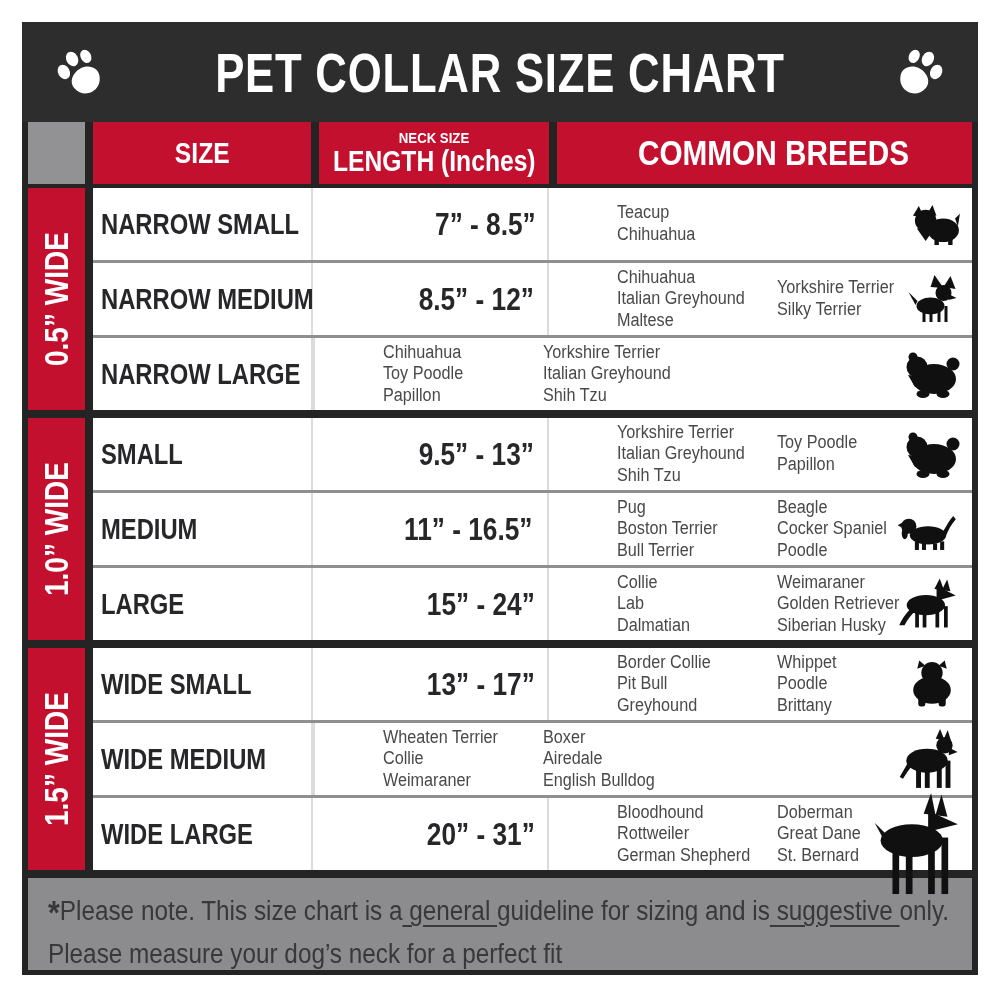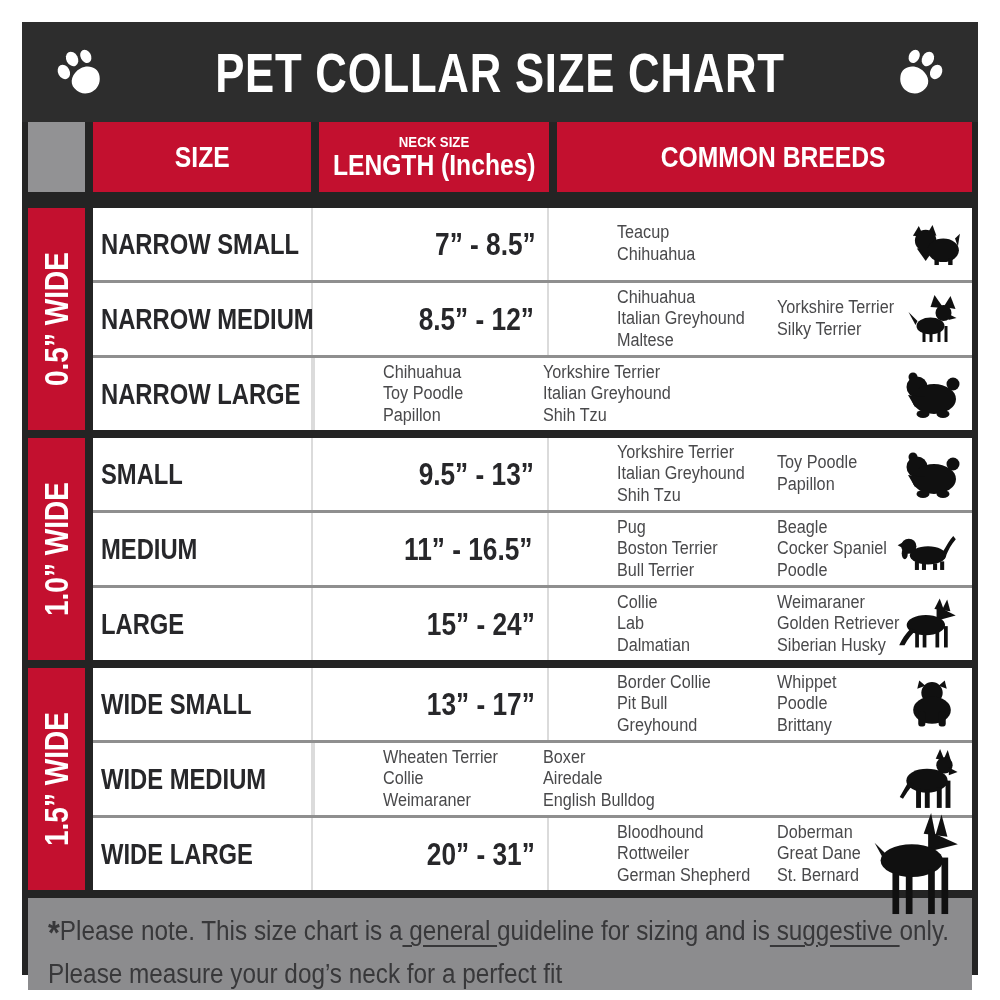--- a/index.html
+++ b/index.html
@@ -7,28 +7,28 @@
   .chart{position:absolute;left:22px;top:22px;width:956px;height:953px;
     background:#242424;box-sizing:border-box;}
   
   .titlebar{height:100px;background:#2D2D2D;display:flex;align-items:center;padding:0 30px;box-sizing:border-box;}
   .title{flex:1;text-align:center;color:#ffffff;font-weight:bold;font-size:56px;
     transform:scaleX(0.78);white-space:nowrap;letter-spacing:1px;}
   .paw{width:58px;height:58px;flex:0 0 auto;}
   .paw svg{display:block;width:100%;height:100%;}
   
   .body-area{padding:0 6px 6px 6px;box-sizing:border-box;}
-  .header-row{display:flex;gap:8px;height:70px;margin-bottom:16px;justify-content:space-between;}
+  .header-row{display:flex;gap:8px;height:62px;margin-bottom:4px;justify-content:space-between;}
   .corner{width:57px;background:#929294;}
   .hcell{background:#C3102F;color:#ffffff;display:flex;flex-direction:column;
     align-items:center;justify-content:center;font-weight:bold;}
   .h-size{width:218px;font-size:29px;}
   .h-size span{transform:scaleX(0.85);}
   .h-length{width:230px;}
-  .h-breeds{flex:1;font-size:29px;padding-left:18px;}
+  .h-breeds{flex:1;font-size:35px;padding-left:18px;}
   .h-breeds span{transform:scaleX(0.85);}
   .neck-top{font-size:15px;font-weight:bold;transform:scaleX(0.88);line-height:1.1;}
   .neck-main{font-size:29px;font-weight:bold;transform:scaleX(0.85);line-height:1.05;white-space:nowrap;}
   
   .group{display:flex;gap:8px;margin-bottom:8px;}
   .group:last-of-type{margin-bottom:6px;}
   .band{width:57px;background:#C3102F;position:relative;flex:0 0 auto;}
   .band-label{position:absolute;top:50%;left:50%;
     transform:translate(-50%,-50%) rotate(-90deg) scaleX(0.85);
     color:#ffffff;font-weight:bold;font-size:33px;white-space:nowrap;}

